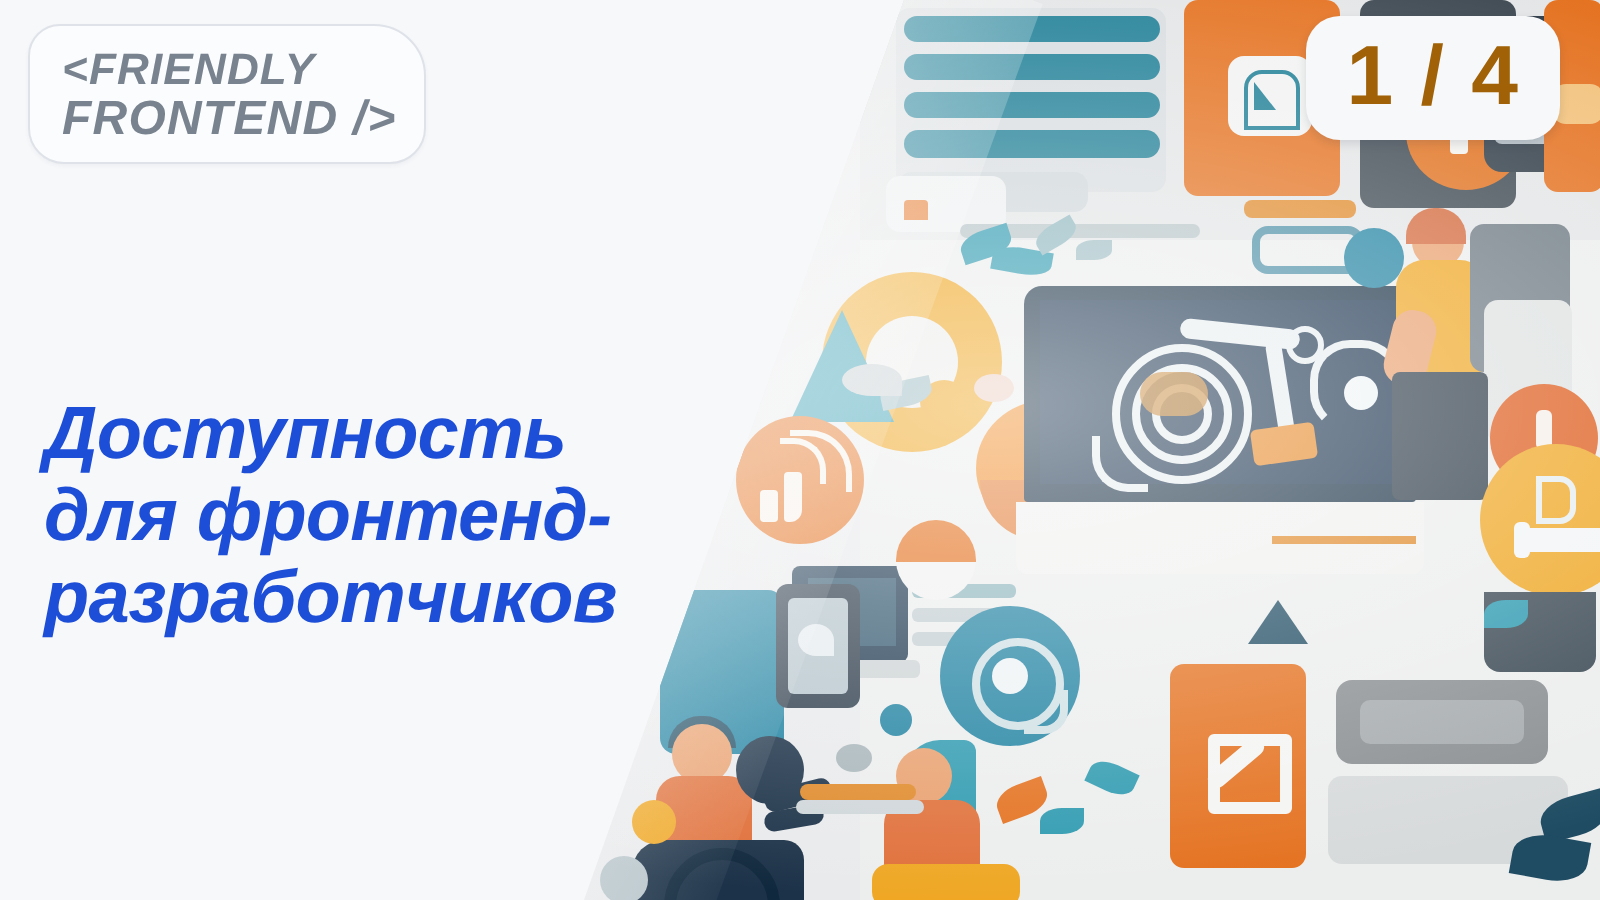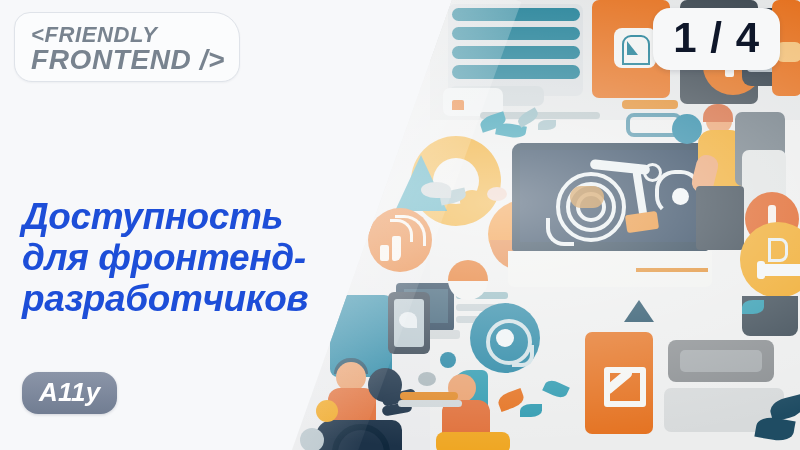--- a/index.html
+++ b/index.html
@@ -45,21 +45,21 @@
     background:#fbfcfd;
     border:1px solid #dfe3e9;
     border-radius:16px 26px 18px 18px;
     box-shadow:0 1px 2px rgba(40,50,70,.05);
   }
   .logo-l1,.logo-l2{
     font-weight:bold;letter-spacing:.6px;color:#78838f;
     font-size:23px;line-height:25px;white-space:nowrap;
   }
   .logo-l1{font-size:22px;}
-  .logo-l2{font-size:28px;}
+  .logo-l2{font-size:24px;}
 
   
   .h1{
     position:absolute;left:22px;top:129px;
     font-size:55px;line-height:58px;font-weight:bold;
     color:#21307e;letter-spacing:-1.2px;white-space:nowrap;
   }
   .h2{
     position:absolute;left:22px;top:196px;width:330px;
     font-size:37px;line-height:41px;font-weight:bold;
@@ -75,21 +75,21 @@
     letter-spacing:.3px;line-height:30px;
     box-shadow:0 1px 3px rgba(40,50,70,.18);
   }
 
   
   .counter{
     position:absolute;right:20px;top:8px;
     background:#f7f8f9;border-radius:17px;
     padding:6px 20px 8px 20px;
     font-size:42px;line-height:48px;font-weight:bold;
-    color:#0f172a;letter-spacing:1px;
+    color:#a16207;letter-spacing:1px;
     box-shadow:0 2px 5px rgba(30,40,60,.13);
   }
 </style>
 </head>
 <body>
 
 <div class="slide">
 
   <div class="art">
 
@@ -247,18 +247,17 @@
 
   <div class="leftpane">
 
     <div class="logo">
       <div class="logo-l1">&lt;FRIENDLY</div>
       <div class="logo-l2">FRONTEND /&gt;</div>
     </div>
 
     <div class="h2">Доступность для фронтенд-разработчиков</div>
 
-    <div class="pill">A11y</div>
   </div>
 
   <div class="counter">1 / 4</div>
 
 </div>
 
 </body></html>

